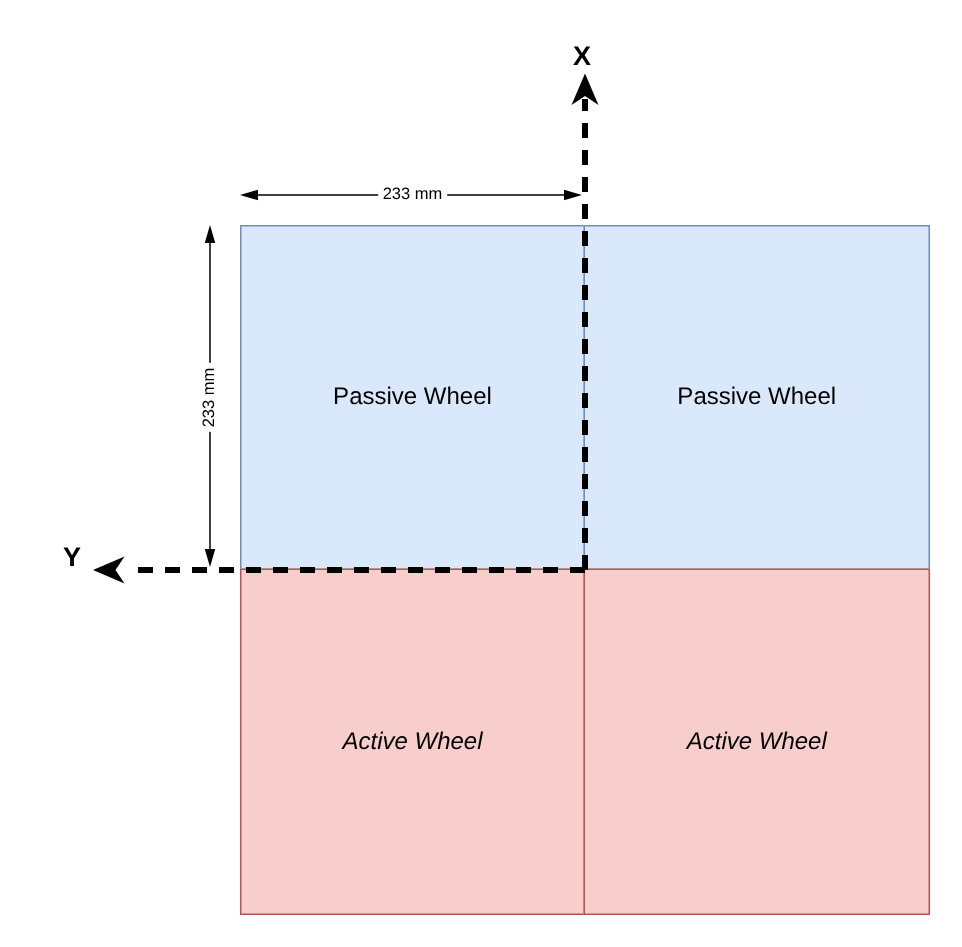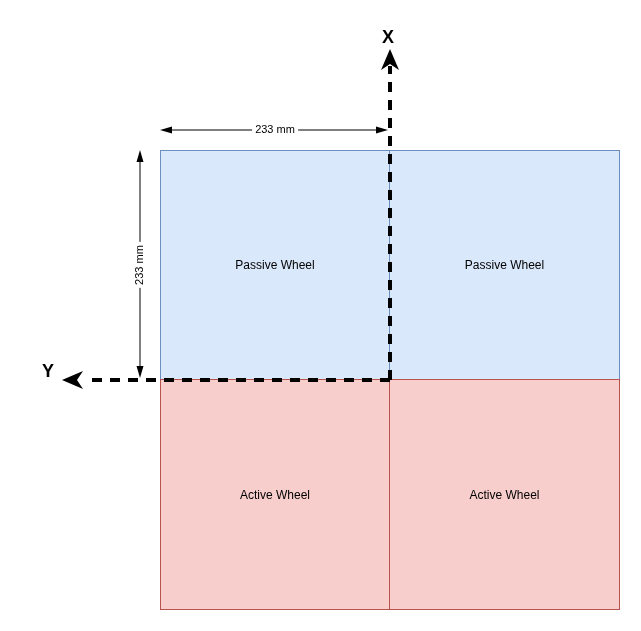--- a/index.html
+++ b/index.html
@@ -17,31 +17,32 @@
   }
   .wheel {
     position: absolute;
     width: 230px;
     height: 230px;
     box-sizing: border-box;
     border: 1px solid;
     display: flex;
     align-items: center;
     justify-content: center;
-    font-size: 12px;
+    font-size: 16px;
     color: #000000;
     text-align: center;
   }
   .wheel.passive {
     background: var(--passive-fill, #dae8fc);
     border-color: var(--passive-border, #6c8ebf);
   }
   .wheel.active {
     background: var(--active-fill, #f8cecc);
     border-color: var(--active-border, #b85450);
+    font-style: italic;
   }
   #wheel-passive-left  { left: 160px; top: 150px; }
   #wheel-passive-right { left: 389px; top: 150px; width: 231px; }
   #wheel-active-left   { left: 160px; top: 379px; height: 231px; }
   #wheel-active-right  { left: 389px; top: 379px; width: 231px; height: 231px; }
 
   #overlay {
     position: absolute;
     left: 0;
     top: 0;

